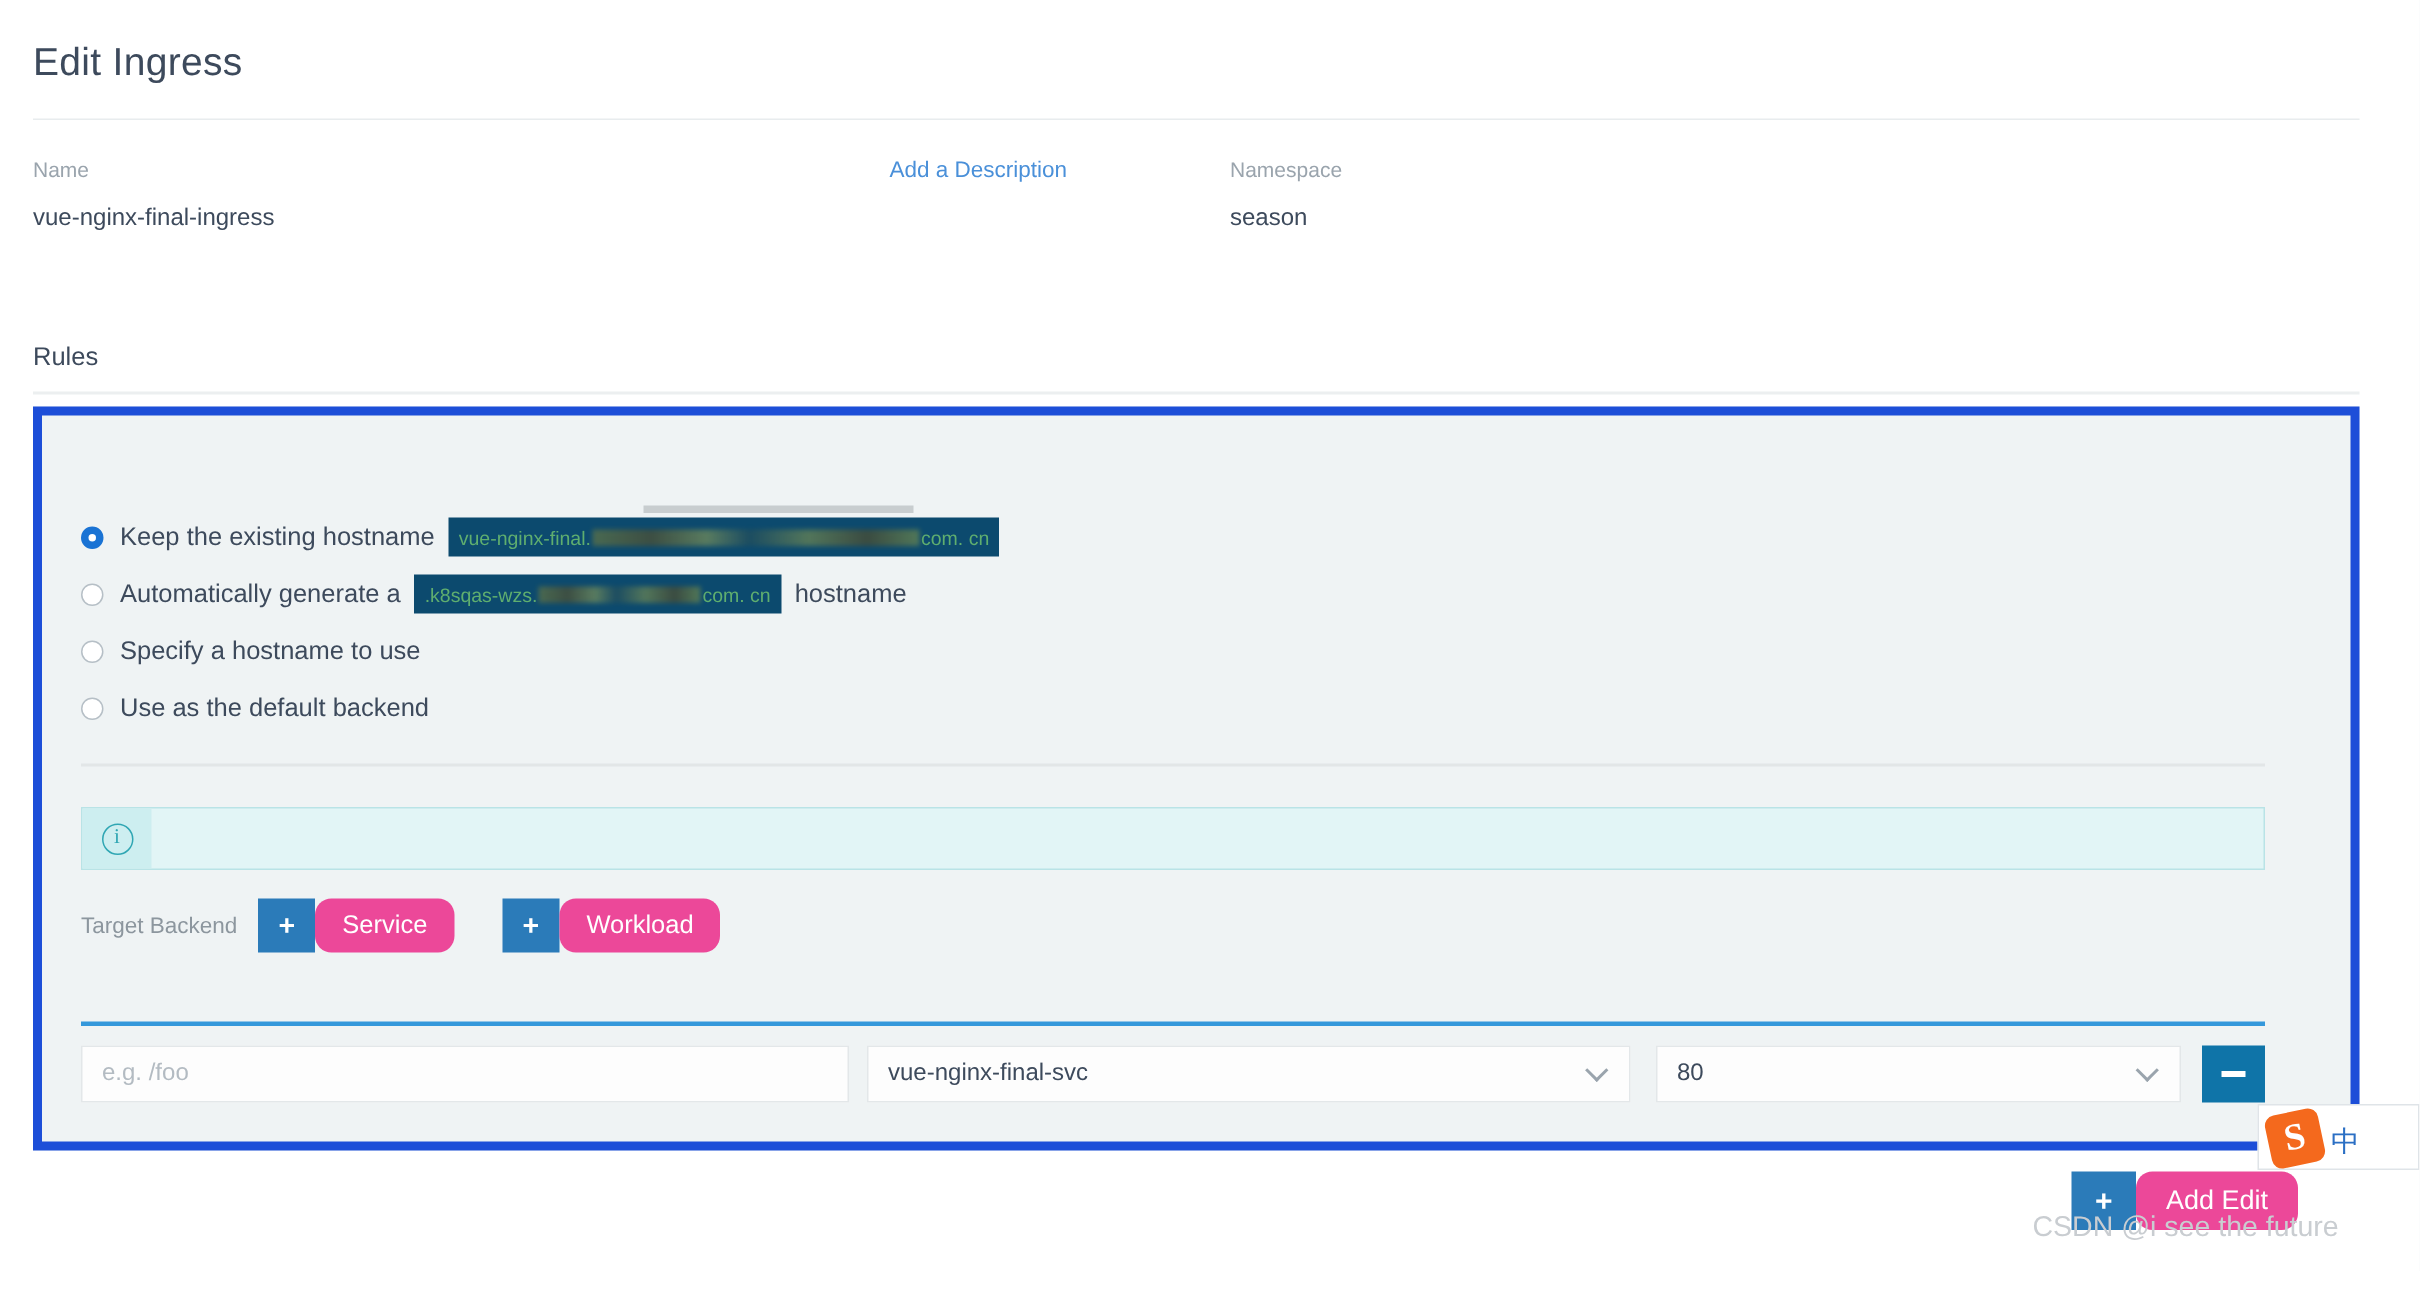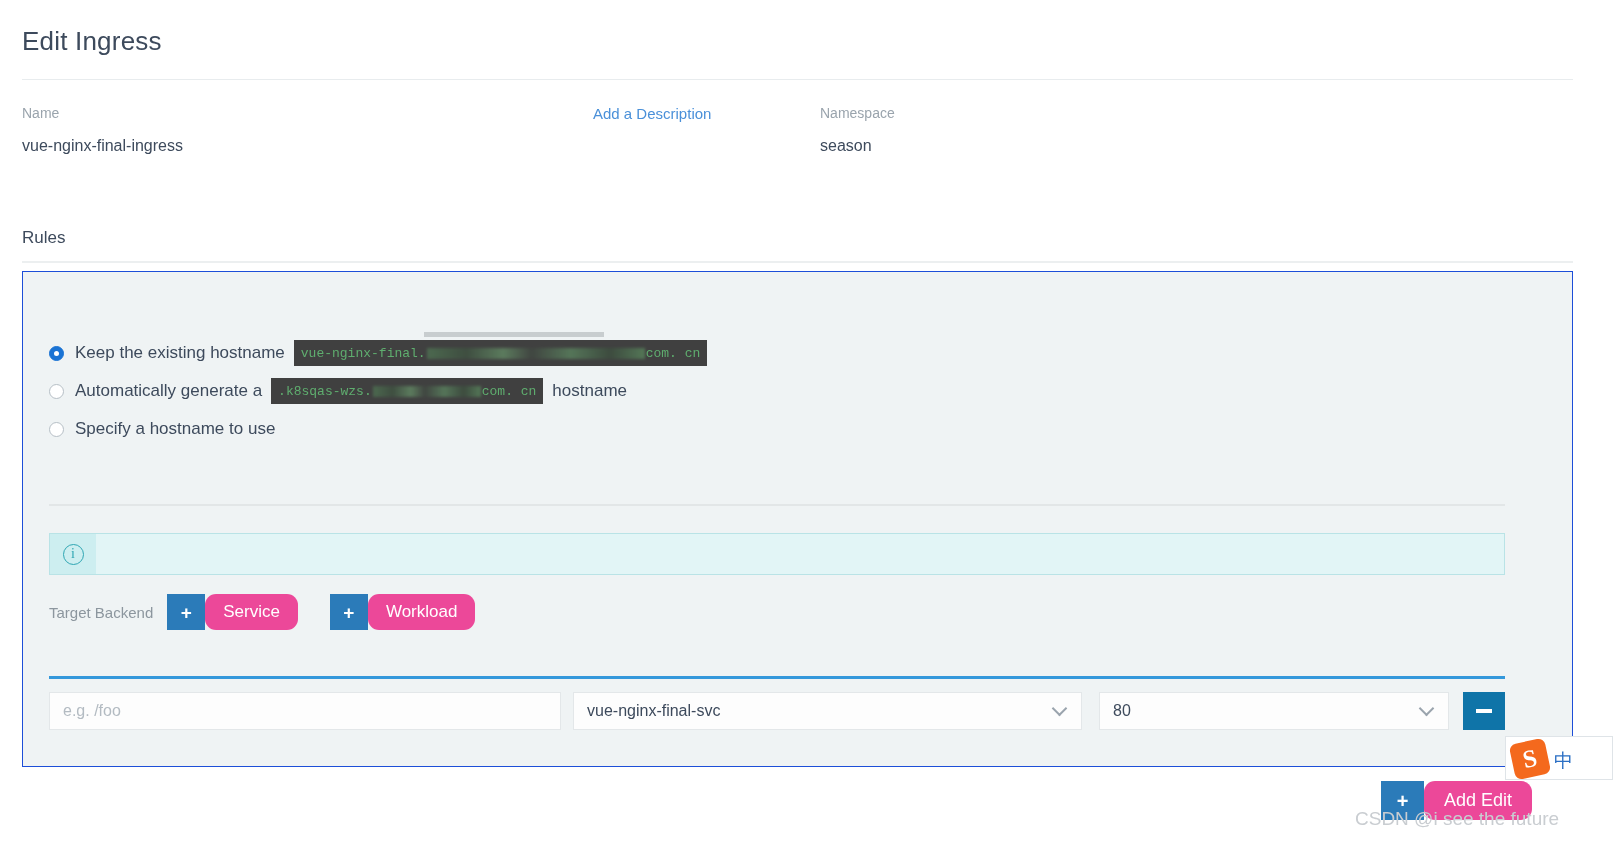--- a/index.html
+++ b/index.html
@@ -76,21 +76,21 @@
     background: #eceff0;
   }
 
   .rules-panel {
     position: absolute;
     left: 22px;
     top: 271px;
     width: 1551px;
     height: 496px;
     background: #eff3f4;
-    border: 1px solid #1d4ed8;
+    border: 6px solid #1d4ed8;
     box-sizing: border-box;
     padding-left: 34px;
   }
 
   
   .radio-list { position: absolute; left: 26px; top: 62px; }
   .radio-row {
     display: flex;
     align-items: center;
     height: 38px;
@@ -119,23 +119,23 @@
     width: 5px; height: 5px;
     border-radius: 50%;
     background: #ffffff;
   }
   .radio-text { white-space: nowrap; }
 
   
   .host-chip {
     display: inline-flex;
     align-items: center;
-    background: #404040;
+    background: #0c4a6e;
     color: #5aa86a;
-    font-family: Liberation Mono, monospace;
+    font-family: Liberation Sans, sans-serif;
     font-size: 13px;
     height: 26px;
     padding: 0 7px;
     margin: 0 9px;
     white-space: nowrap;
     position: relative;
     box-sizing: border-box;
   }
   .chip-clear { color: #5fae6f; }
   .chip-blur {
@@ -422,20 +422,24 @@
         <span class="chip-clear">com. cn</span>
       </span>
       <span class="radio-text">hostname</span>
     </div>
 
     <div class="radio-row">
       <span class="radio-mark"></span>
       <span class="radio-text">Specify a hostname to use</span>
     </div>
 
+    <div class="radio-row">
+      <span class="radio-mark"></span>
+      <span class="radio-text">Use as the default backend</span>
+    </div>
 
   </div>
 
   <div class="panel-divider"></div>
 
   <div class="info-banner">
     <div class="info-icon-box">
       <span class="info-circle">i</span>
     </div>
   </div>

